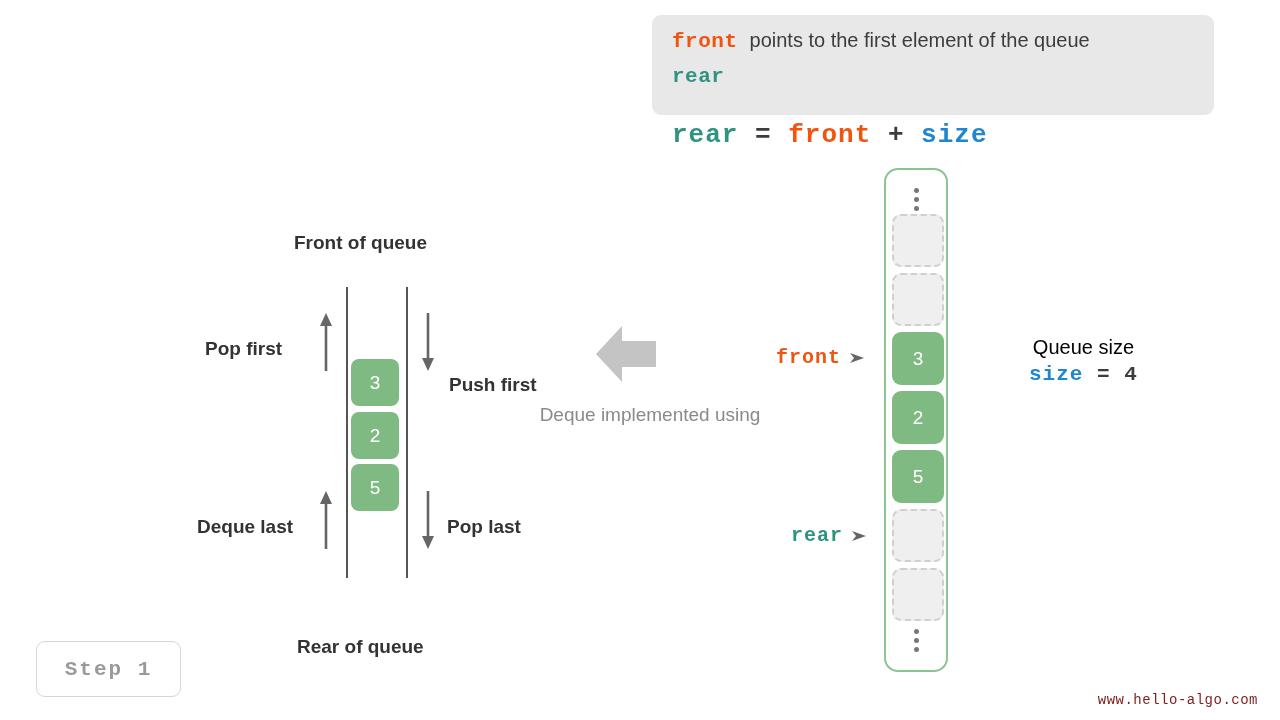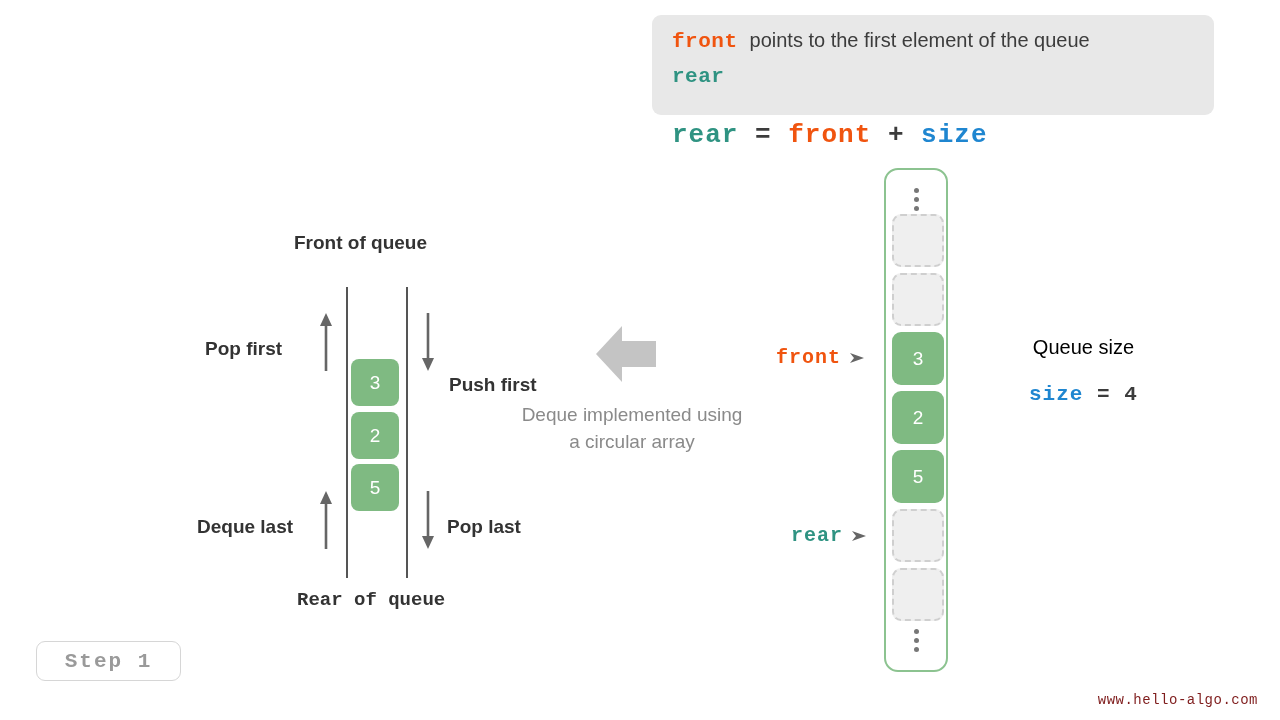--- a/index.html
+++ b/index.html
@@ -65,21 +65,21 @@
 
   
   .hdr-label {
     position: absolute;
     font-size: 19px;
     font-weight: bold;
     color: #333333;
     white-space: nowrap;
   }
   #front-of-queue { left: 294px; top: 232px; }
-  #rear-of-queue  { left: 297px; top: 589px; font-family: Liberation Mono, monospace; }
+  #rear-of-queue  { left: 297px; top: 636px; }
 
   .side-label {
     position: absolute;
     font-size: 19px;
     font-weight: bold;
     color: #333333;
     white-space: nowrap;
   }
   #pop-first  { left: 205px; top: 338px; text-align: right; }
   #push-first { left: 449px; top: 338px; margin-top: 36px; }
@@ -109,21 +109,21 @@
     justify-content: center;
   }
   #deque-cell-0 { left: 351px; top: 359px; }
   #deque-cell-1 { left: 351px; top: 412px; }
   #deque-cell-2 { left: 351px; top: 464px; }
 
   
   #big-arrow { position: absolute; left: 596px; top: 326px; }
   #center-caption {
     position: absolute;
-    left: 494px;
+    left: 512px;
     top: 401px;
     width: 276px;
     text-align: center;
     font-size: 19px;
     color: #8a8a8a;
     line-height: 27px;
   }
 
   
   #array-frame {
@@ -192,37 +192,37 @@
 
   
   #queue-size-block { position: absolute; left: 1029px; top: 336px; }
   #queue-size-title {
     font-size: 20px;
     color: #000000;
     white-space: nowrap;
     text-align: center;
   }
   #queue-size-value {
-    margin-top: 24px;
+    margin-top: 4px;
     font-family: "Liberation Mono", "DejaVu Sans Mono", monospace;
     font-weight: bold;
     font-size: 21px;
     letter-spacing: 1px;
     white-space: nowrap;
   }
   #queue-size-value .kw { color: #1f86d0; }
   #queue-size-value .op { color: #3c3c3c; }
 
   
   #step-badge {
     position: absolute;
     left: 36px;
     top: 641px;
     width: 145px;
-    height: 40px;
+    height: 56px;
     border: 1.5px solid #d6d6d6;
     border-radius: 9px;
     box-sizing: border-box;
     display: flex;
     align-items: center;
     justify-content: center;
     font-family: "Liberation Mono", "DejaVu Sans Mono", monospace;
     font-weight: bold;
     font-size: 21px;
     letter-spacing: 2px;
@@ -296,21 +296,20 @@
 <div class="deque-cell" id="deque-cell-0">3</div>
 <div class="deque-cell" id="deque-cell-1">2</div>
 <div class="deque-cell" id="deque-cell-2">5</div>
 
 <svg id="big-arrow" width="60" height="56" viewBox="0 0 60 56">
   <polygon points="0,28 26,0 26,15 60,15 60,41 26,41 26,56" fill="#c4c4c4"></polygon>
 </svg>
 
 <div id="center-caption">
   <div>Deque implemented using</div>
-  <div>a circular array</div>
 </div>
 
 <div id="array-frame">
   <div class="dots-vertical" id="dots-top">
     <span></span>
       <span></span>
       <span></span>
   </div>
 
   <div class="arr-cell empty" style="top:44px;"></div>

